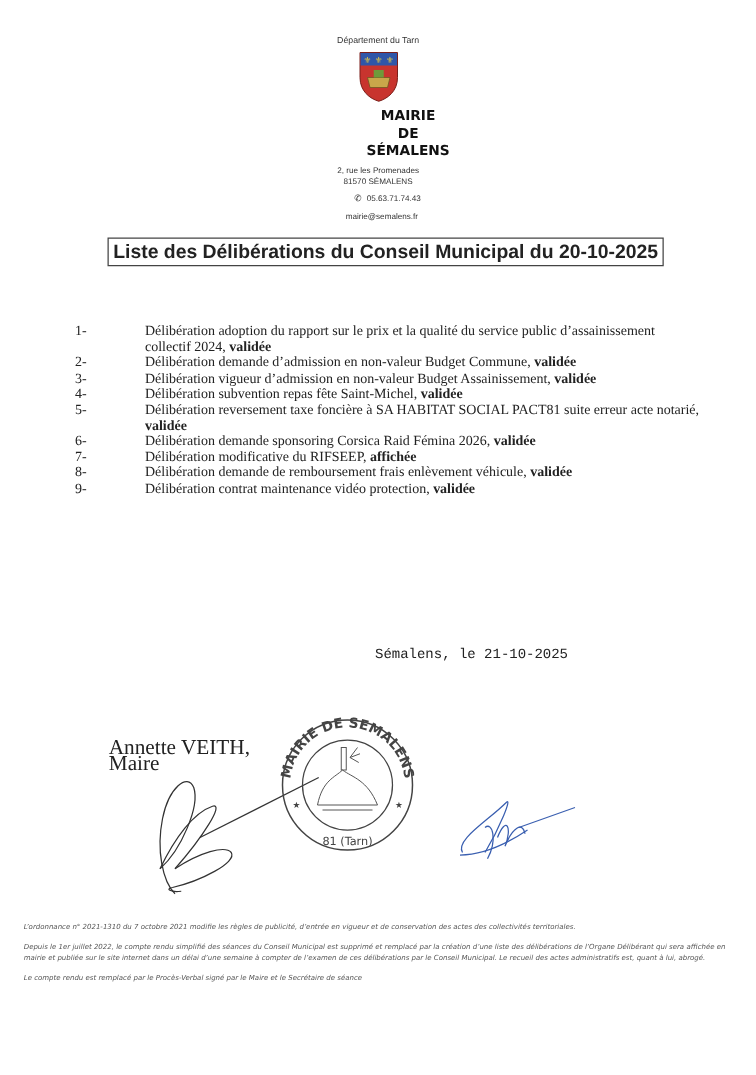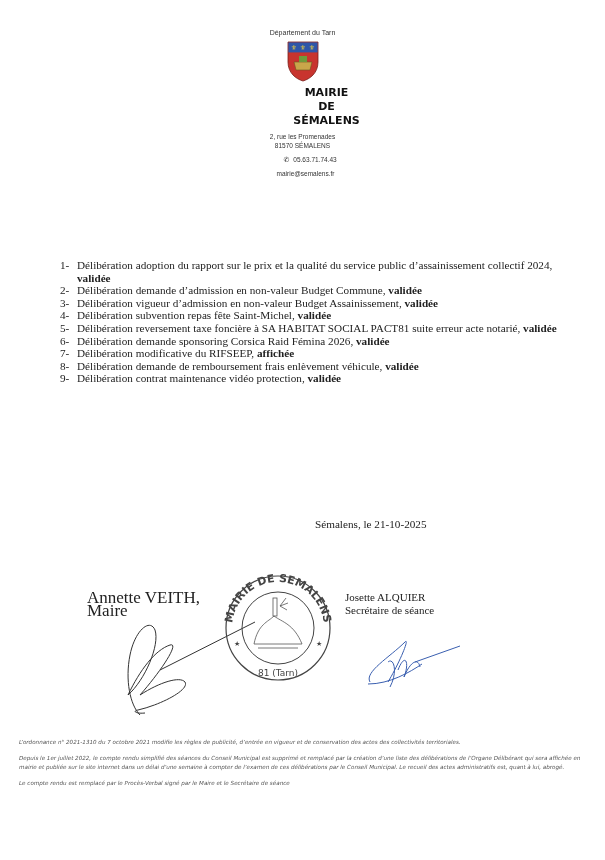--- a/index.html
+++ b/index.html
@@ -17,25 +17,25 @@
   .mail { font-size: 6.5px; color: #333; line-height: 9px; margin-top: 5px; margin-left: 6px; }
 
   
   .title-box { position: absolute; left: 86px; top: 190px; width: 445px; height: 23px; border: 1px solid #444; box-sizing: border-box;
     font-family: "Liberation Sans", sans-serif; font-size: 15.5px; font-weight: bold; color: #222; text-align: center; line-height: 21px; white-space: nowrap; }
 
   
   .list { position: absolute; left: 60px; top: 259px; width: 500px; font-family: "Liberation Serif", serif; font-size: 11.2px; line-height: 12.6px; color: #222; }
   .item { display: flex; }
   .num { width: 17px; flex: none; }
-  .txt { flex: 1; }
+  .txt { flex: 1; margin-left: 39px; }
   .status { font-weight: bold; }
 
   
-  .date { position: absolute; left: 315px; top: 518px; font-family: Liberation Serif, serif; font-size: 11.2px; color: #222; }
+  .date { position: absolute; left: 300px; top: 518px; font-family: Liberation Mono, monospace; font-size: 11.2px; color: #222; }
 
   
   .sig-left { position: absolute; left: 87px; top: 591px; font-family: "Liberation Serif", serif; font-size: 17px; line-height: 13px; color: #222; }
   .sig-right { position: absolute; left: 345px; top: 591px; font-family: "Liberation Serif", serif; font-size: 11px; line-height: 13px; color: #222; }
   .stamp { position: absolute; left: 218px; top: 572px; width: 120px; height: 110px; }
   .sign-mayor { position: absolute; left: 100px; top: 610px; width: 200px; height: 110px; }
   .sign-sec { position: absolute; left: 360px; top: 632px; width: 110px; height: 60px; }
 
   
   .footer { position: absolute; left: 19px; top: 738px; width: 570px; font-family: "DejaVu Sans", sans-serif; font-style: italic; font-size: 5.6px; line-height: 8.3px; color: #555; }
@@ -61,20 +61,21 @@
     <div class="mairie-line">DE</div>
     <div class="mairie-line">SÉMALENS</div>
     <div class="addr">2, rue les Promenades</div>
     <div class="addr" style="margin-top:0">81570 SÉMALENS</div>
     <div class="phone">
       <span class="phone-icon">✆</span><span>05.63.71.74.43</span>
     </div>
     <div class="mail">mairie@semalens.fr</div>
   </div>
 
+  <div class="title-box">Liste des Délibérations du Conseil Municipal du 20-10-2025</div>
 
   <div class="list">
     <div class="item">
         <span class="num">1-</span>
         <span class="txt"><span>Délibération adoption du rapport sur le prix et la qualité du service public d’assainissement collectif 2024, </span><span class="status">validée</span></span>
       </div>
     <div class="item">
         <span class="num">2-</span>
         <span class="txt"><span>Délibération demande d’admission en non-valeur Budget Commune, </span><span class="status">validée</span></span>
       </div>
@@ -108,24 +109,20 @@
       </div>
   </div>
 
   <div class="date">Sémalens, le 21-10-2025</div>
 
   <div class="sig-left">
     <div>Annette VEITH,</div>
     <div>Maire</div>
   </div>
 
-  <div class="sig-right">
-    <div>Josette ALQUIER</div>
-    <div>Secrétaire de séance</div>
-  </div>
 
   <svg class="sign-mayor" viewBox="0 0 200 110">
     <g fill="none" stroke="#333" stroke-width="1">
       <path d="M40 105 C30 95 25 70 30 45 C35 20 50 8 55 20 C60 35 45 70 28 85"></path>
       <path d="M28 85 C40 60 55 40 70 35 C80 32 62 60 40 85"></path>
       <path d="M40 85 C60 72 80 66 85 72 C90 80 60 95 38 100 C32 101 36 104 45 103"></path>
       <path d="M60 60 L155 12"></path>
     </g>
   </svg>
 

